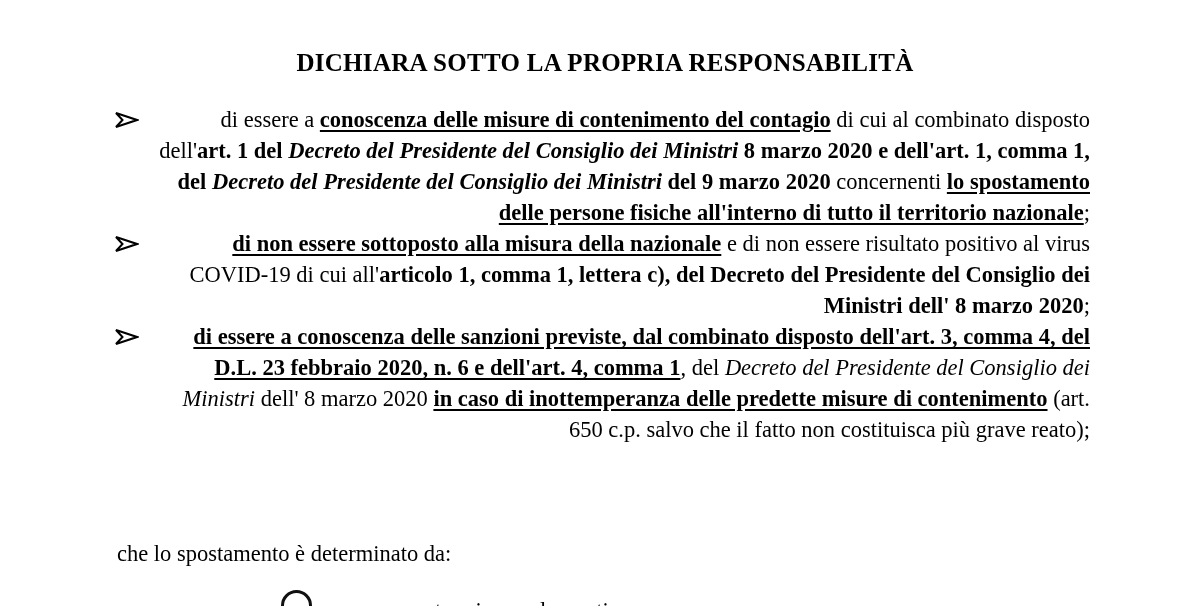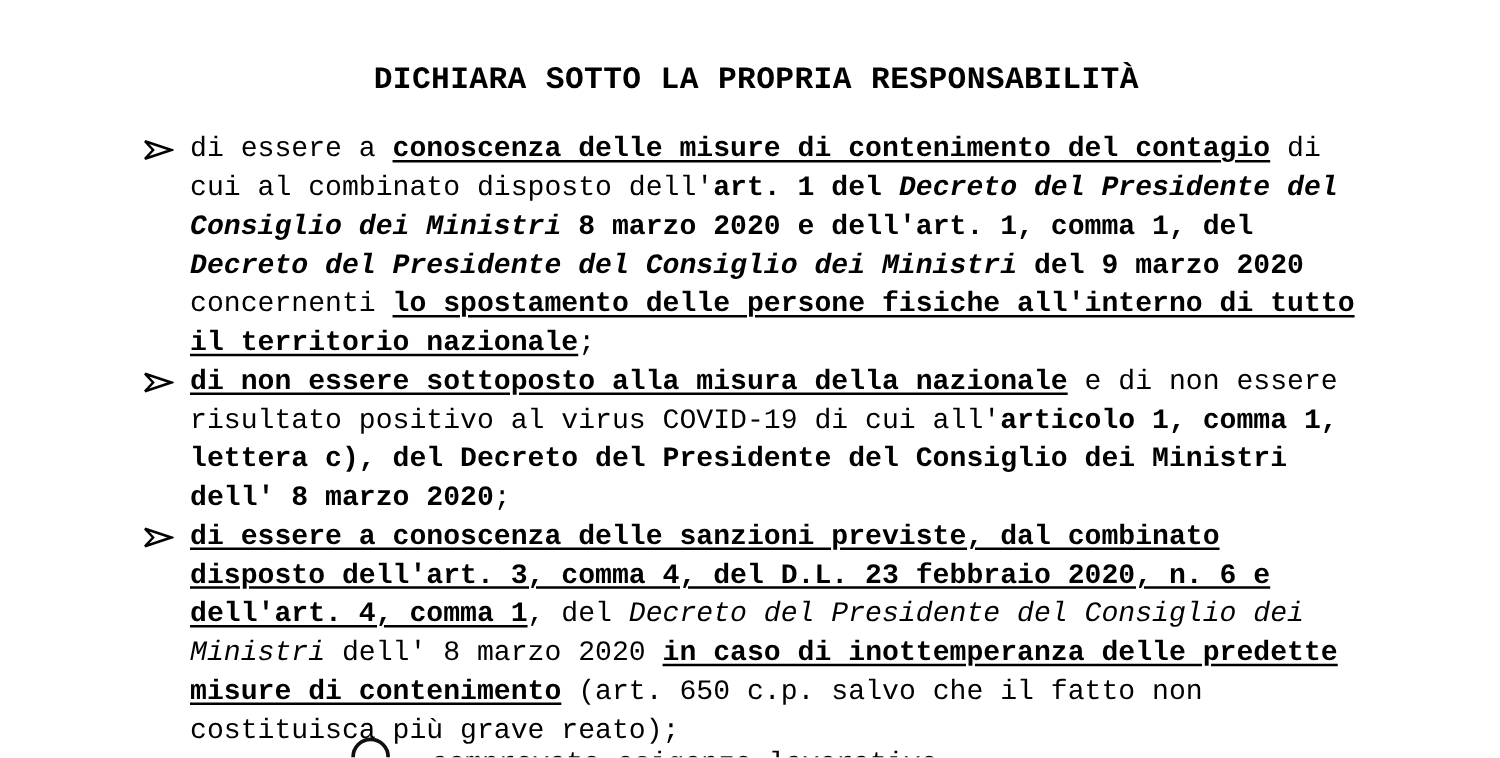--- a/index.html
+++ b/index.html
@@ -7,38 +7,37 @@
   body {
     width: 1200px; height: 606px;
     font-family: "Liberation Serif", serif;
     color: #000000;
   }
   .page {
     position: relative;
     width: 1184px; height: 606px;
     background: #ffffff;
     overflow: hidden;
-    font-family: Liberation Mono, monospace;
   }
   .title {
     position: absolute;
     top: 49px; left: 0; width: 1210px;
     text-align: center;
     font-size: 25px;
     font-weight: bold;
     letter-spacing: 0.3px;
     white-space: nowrap;
   }
   .list {
     position: absolute;
     left: 114px; top: 104px;
     width: 976px;
     font-size: 22.5px;
     line-height: 31px;
-    text-align: left;
+    text-align: right;
   }
   .item { position: relative; padding-left: 38px; }
   .bullet {
     position: absolute; left: 0; top: 7px;
     width: 25px; height: 18px;
   }
   .bullet svg { display: block; width: 25px; height: 18px; }
   .r-b  { font-weight: bold; }
   .r-bi { font-weight: bold; font-style: italic; }
   .r-i  { font-style: italic; }
@@ -99,18 +98,19 @@
   <div class="item">
     <span class="bullet">
       <svg viewBox="0 0 25 18" xmlns="http://www.w3.org/2000/svg">
         <path d="M2 2 L23 9 L2 16 L8.5 9 Z" fill="#ffffff" stroke="#000000" stroke-width="2" stroke-linejoin="miter"></path>
       </svg>
     </span>
     <span class="runs"><span class="r-bu">di essere a conoscenza delle sanzioni previste, dal combinato disposto dell'art. 3, comma 4, del D.L. 23 febbraio 2020, n. 6 e dell'art. 4, comma 1</span><span class="r-r">, del </span><span class="r-i">Decreto del Presidente del Consiglio dei Ministri</span><span class="r-r"> dell' 8 marzo 2020 </span><span class="r-bu">in caso di inottemperanza delle predette misure di contenimento</span><span class="r-r"> (art. 650 c.p. salvo che il fatto non costituisca più grave reato);</span></span>
   </div>
 </div>
 
+  <div class="closing">che lo spostamento è determinato da:</div>
 
   <div class="option-circle"></div>
 
   <div class="option-label">comprovate esigenze lavorative</div>
 
 </div>
 
 </body></html>

